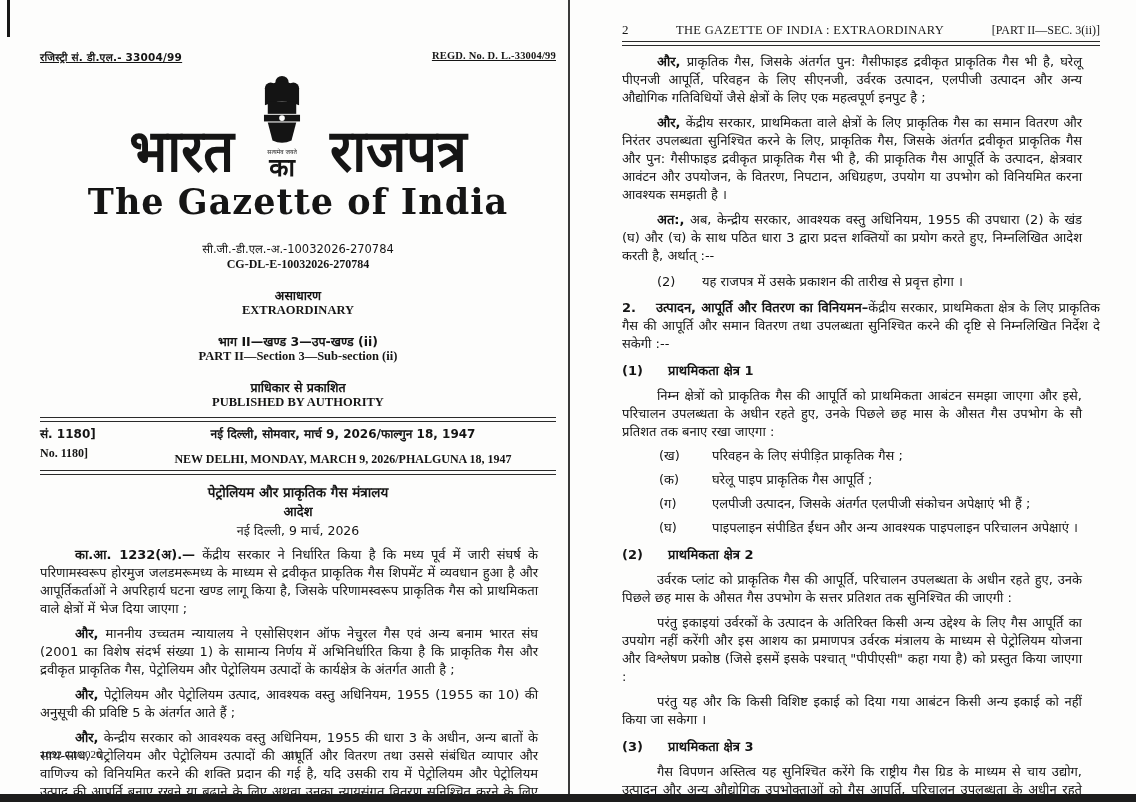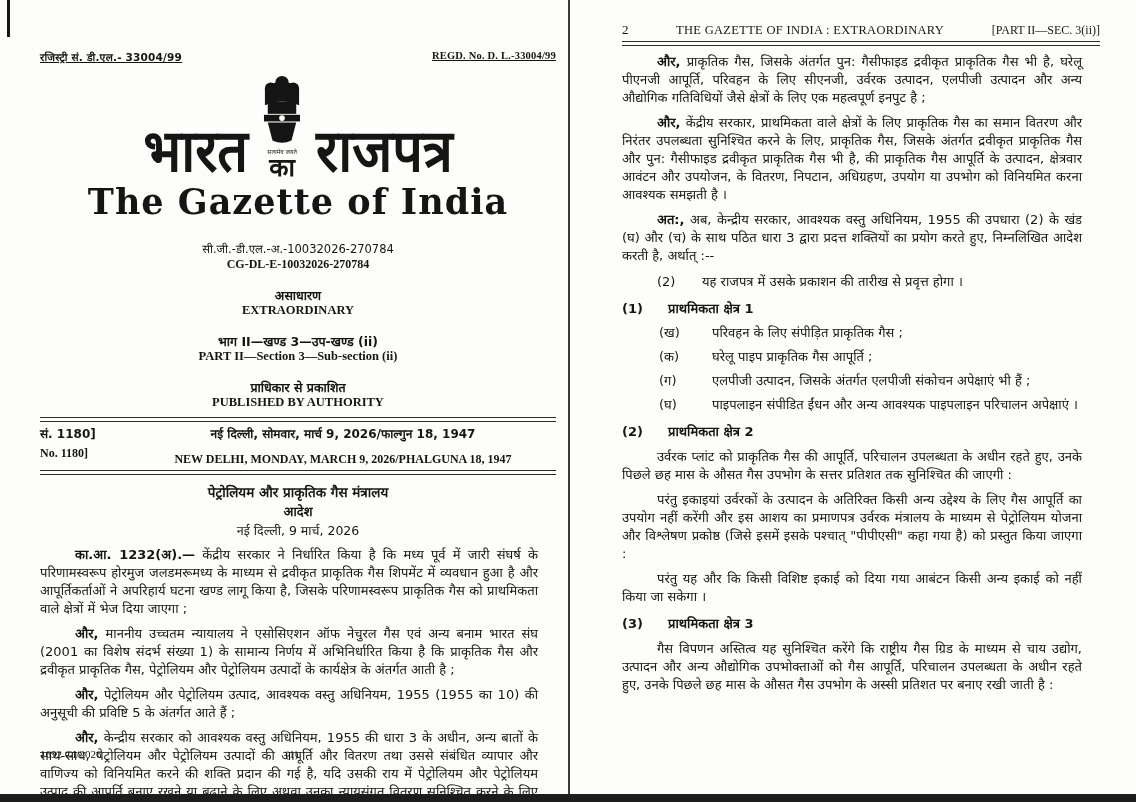--- a/index.html
+++ b/index.html
@@ -17,21 +17,21 @@
   .center-divider{position:absolute;left:568px;top:0;width:2px;height:795px;background:#3a3a3a;}
   .bottom-bar{position:absolute;left:0;bottom:0;width:1136px;height:8px;background:#1d1d1d;}
   .scan-mark{position:absolute;left:7px;top:0;width:3px;height:37px;background:#161616;}
 
   
   .pl-inner{padding:50px 12px 0 40px;}
   .regd-row{display:flex;justify-content:space-between;align-items:flex-start;}
   .regd{font-size:10.5px;font-weight:bold;text-decoration:underline;letter-spacing:.2px;}
   .regd.hi{font-family:"DejaVu Sans",sans-serif;}
 
-  .masthead{display:flex;justify-content:center;align-items:flex-end;margin-top:10px;gap:10px;}
+  .masthead{display:flex;justify-content:center;align-items:flex-end;margin-top:10px;gap:24px;}
   .mast-hi{font-family:"DejaVu Sans",sans-serif;font-weight:800;font-size:54px;line-height:1;transform:scaleY(1.08);}
   .emblem-block{display:flex;flex-direction:column;align-items:center;margin:0 2px -2px 2px;}
   .motto{font-family:"DejaVu Sans",sans-serif;font-size:6px;line-height:7px;}
   .mast-ka{font-family:"DejaVu Sans",sans-serif;font-weight:800;font-size:25px;line-height:1.05;}
   .mast-en{font-family:"DejaVu Serif",serif;font-weight:700;font-size:35px;text-align:center;margin-top:2px;letter-spacing:1px;}
 
   .code-block{text-align:center;margin-top:20px;line-height:15px;}
   .code-hi{font-family:"DejaVu Sans",sans-serif;font-size:11.5px;}
   .code-en{font-size:12px;font-weight:bold;}
 
@@ -172,22 +172,24 @@
         <span class="pr-head-right">[PART II—SEC. 3(ii)]</span>
       </div>
       <div class="pr-rule"></div>
 
       <p class="body-p indent"><b class="lead">और,</b><span> प्राकृतिक गैस, जिसके अंतर्गत पुन: गैसीफाइड द्रवीकृत प्राकृतिक गैस भी है, घरेलू पीएनजी आपूर्ति, परिवहन के लिए सीएनजी, उर्वरक उत्पादन, एलपीजी उत्पादन और अन्य औद्योगिक गतिविधियों जैसे क्षेत्रों के लिए एक महत्वपूर्ण इनपुट है ;</span></p>
       <p class="body-p indent"><b class="lead">और,</b><span> केंद्रीय सरकार, प्राथमिकता वाले क्षेत्रों के लिए प्राकृतिक गैस का समान वितरण और निरंतर उपलब्धता सुनिश्चित करने के लिए, प्राकृतिक गैस, जिसके अंतर्गत द्रवीकृत प्राकृतिक गैस और पुन: गैसीफाइड द्रवीकृत प्राकृतिक गैस भी है, की प्राकृतिक गैस आपूर्ति के उत्पादन, क्षेत्रवार आवंटन और उपयोजन, के वितरण, निपटान, अधिग्रहण, उपयोग या उपभोग को विनियमित करना आवश्यक समझती है ।</span></p>
       <p class="body-p indent"><b class="lead">अत:,</b><span> अब, केन्द्रीय सरकार, आवश्यक वस्तु अधिनियम, 1955 की उपधारा (2) के खंड (घ) और (च) के साथ पठित धारा 3 द्वारा प्रदत्त शक्तियों का प्रयोग करते हुए, निम्नलिखित आदेश करती है, अर्थात् :--</span></p>
 
       <p class="sub-clause"><span class="sub-num">(2)</span><span>यह राजपत्र में उसके प्रकाशन की तारीख से प्रवृत्त होगा ।</span></p>
 
+      <p class="sec"><b class="sec-num">2.</b><b class="sec-title">उत्पादन, आपूर्ति और वितरण का विनियमन–</b><span>केंद्रीय सरकार, प्राथमिकता क्षेत्र के लिए प्राकृतिक गैस की आपूर्ति और समान वितरण तथा उपलब्धता सुनिश्चित करने की दृष्टि से निम्नलिखित निर्देश दे सकेगी :--</span></p>
 
       <p class="pri-head"><span class="pri-num">(1)</span><span>प्राथमिकता क्षेत्र 1</span></p>
+      <p class="body-p indent">निम्न क्षेत्रों को प्राकृतिक गैस की आपूर्ति को प्राथमिकता आबंटन समझा जाएगा और इसे, परिचालन उपलब्धता के अधीन रहते हुए, उनके पिछले छह मास के औसत गैस उपभोग के सौ प्रतिशत तक बनाए रखा जाएगा :</p>
       <p class="list-item"><span class="marker">(ख)</span><span>परिवहन के लिए संपीड़ित प्राकृतिक गैस ;</span></p>
       <p class="list-item"><span class="marker">(क)</span><span>घरेलू पाइप प्राकृतिक गैस आपूर्ति ;</span></p>
       <p class="list-item"><span class="marker">(ग)</span><span>एलपीजी उत्पादन, जिसके अंतर्गत एलपीजी संकोचन अपेक्षाएं भी हैं ;</span></p>
       <p class="list-item"><span class="marker">(घ)</span><span>पाइपलाइन संपीडित ईंधन और अन्य आवश्यक पाइपलाइन परिचालन अपेक्षाएं ।</span></p>
 
       <p class="pri-head"><span class="pri-num">(2)</span><span>प्राथमिकता क्षेत्र 2</span></p>
       <p class="body-p indent">उर्वरक प्लांट को प्राकृतिक गैस की आपूर्ति, परिचालन उपलब्धता के अधीन रहते हुए, उनके पिछले छह मास के औसत गैस उपभोग के सत्तर प्रतिशत तक सुनिश्चित की जाएगी :</p>
       <p class="body-p indent">परंतु इकाइयां उर्वरकों के उत्पादन के अतिरिक्त किसी अन्य उद्देश्य के लिए गैस आपूर्ति का उपयोग नहीं करेंगी और इस आशय का प्रमाणपत्र उर्वरक मंत्रालय के माध्यम से पेट्रोलियम योजना और विश्लेषण प्रकोष्ठ (जिसे इसमें इसके पश्चात् "पीपीएसी" कहा गया है) को प्रस्तुत किया जाएगा :</p>
       <p class="body-p indent">परंतु यह और कि किसी विशिष्ट इकाई को दिया गया आबंटन किसी अन्य इकाई को नहीं किया जा सकेगा ।</p>
 

